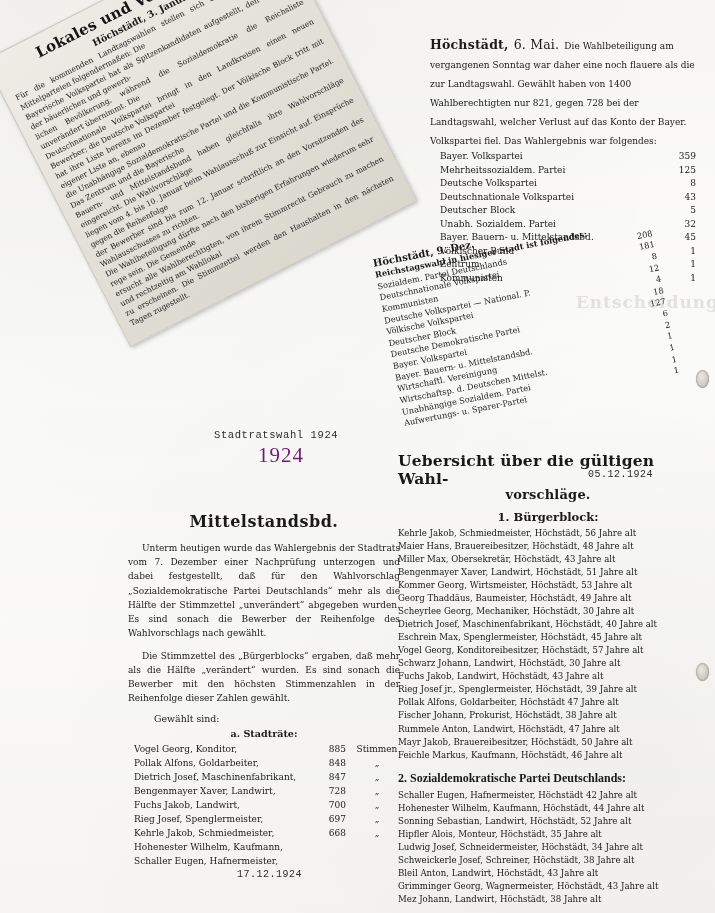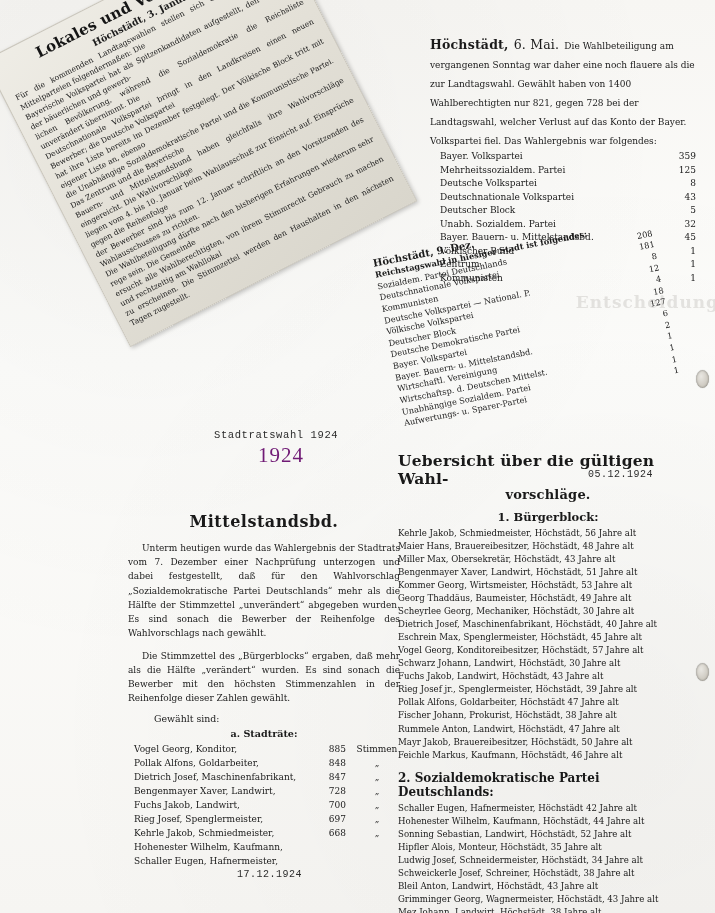--- a/index.html
+++ b/index.html
@@ -211,20 +211,21 @@
   #ueber .sect {
     font-weight: bold;
     font-size: 11.5px;
     text-align: center;
     margin: 7px 0 3px 0;
   }
   #ueber .sect.left {
     text-align: left;
     font-size: 12px;
     margin-top: 9px;
+    font-family: Liberation Serif, serif;
   }
   #ueber .cand {
     font-size: 8.6px;
     line-height: 1.52;
     white-space: nowrap;
     overflow: hidden;
     text-overflow: clip;
   }
 
   

